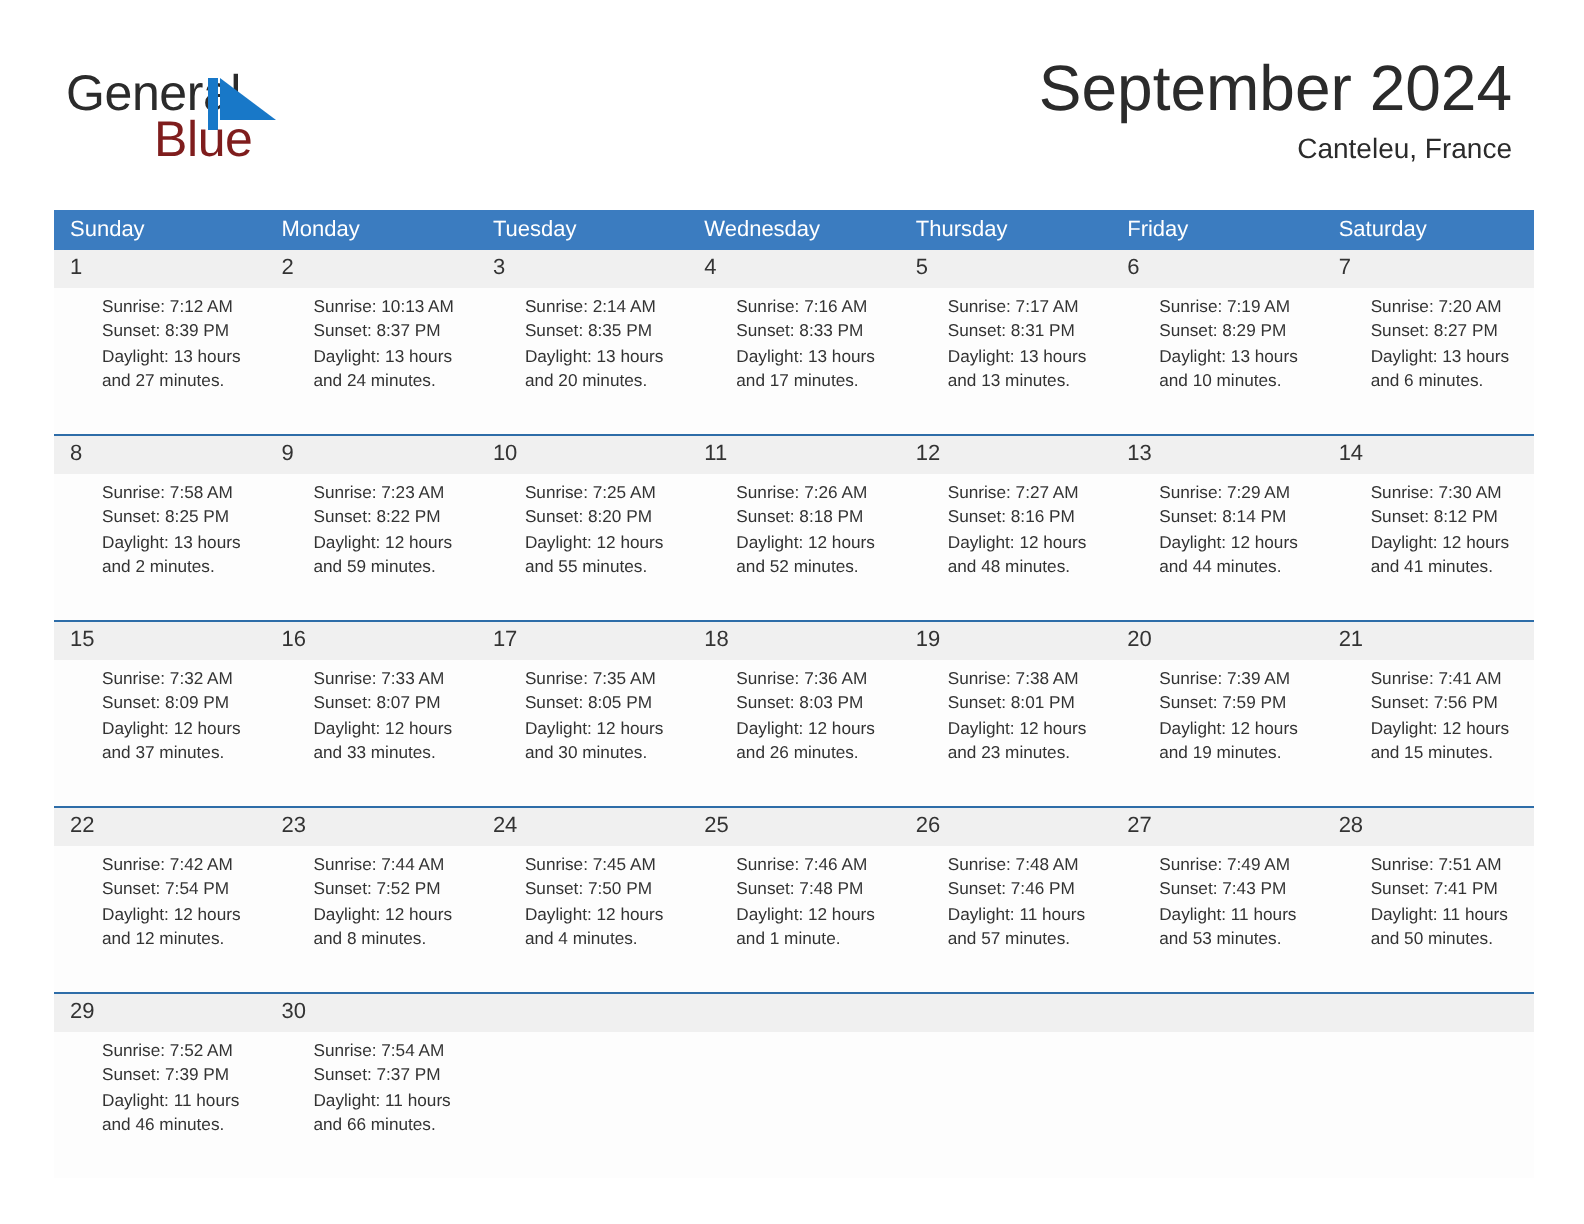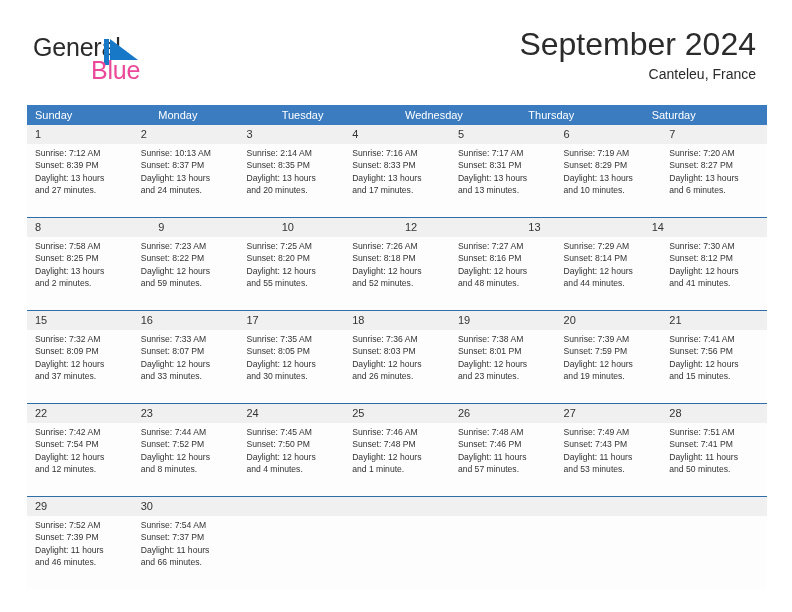--- a/index.html
+++ b/index.html
@@ -41,25 +41,25 @@
     left: 0;
     top: 0;
     font-size: 25px;
     letter-spacing: -0.2px;
     color: #2b2b2b;
     line-height: 28px;
     white-space: nowrap;
   }
   .brand-blue {
     position: absolute;
-    left: 58px;
+    left: 44px;
     top: 23px;
     font-size: 25px;
     letter-spacing: -0.2px;
-    color: #ec4899;
+    color: #7f1d1d;
     line-height: 28px;
     white-space: nowrap;
   }
   .brand-mark {
     position: absolute;
     left: 71px;
     top: 6px;
     width: 36px;
     height: 26px;
   }
@@ -135,20 +135,21 @@
     height: 73px;
   }
   .detail {
     flex: 1 1 0;
     padding: 3px 6px 0 8px;
     box-sizing: border-box;
     font-size: 8.6px;
     line-height: 12.4px;
     color: #333333;
     overflow: hidden;
+    margin-left: 16px;
   }
   .detail .line {
     white-space: nowrap;
   }
 </style>
 </head>
 <body>
 
 <div class="page">
 
@@ -173,20 +174,21 @@
   </div>
 
   <div class="calendar">
 
     <div class="cal-head">
       <div class="hcell">Sunday</div>
       <div class="hcell">Monday</div>
       <div class="hcell">Tuesday</div>
       <div class="hcell">Wednesday</div>
       <div class="hcell">Thursday</div>
+      <div class="hcell">Friday</div>
       <div class="hcell">Saturday</div>
     </div>
 
     <div id="weeks-container">
         <div class="week">
           <div class="daynum-row">
             <div class="daynum">1</div>
             <div class="daynum">2</div>
             <div class="daynum">3</div>
             <div class="daynum">4</div>
@@ -237,20 +239,21 @@
               <div class="line">Daylight: 13 hours</div>
               <div class="line">and 6 minutes.</div>
             </div>
           </div>
         </div>
         <div class="week">
           <div class="daynum-row">
             <div class="daynum">8</div>
             <div class="daynum">9</div>
             <div class="daynum">10</div>
+            <div class="daynum">11</div>
             <div class="daynum">12</div>
             <div class="daynum">13</div>
             <div class="daynum">14</div>
           </div>
           <div class="detail-row">
             <div class="detail">
               <div class="line">Sunrise: 7:58 AM</div>
               <div class="line">Sunset: 8:25 PM</div>
               <div class="line">Daylight: 13 hours</div>
               <div class="line">and 2 minutes.</div>

